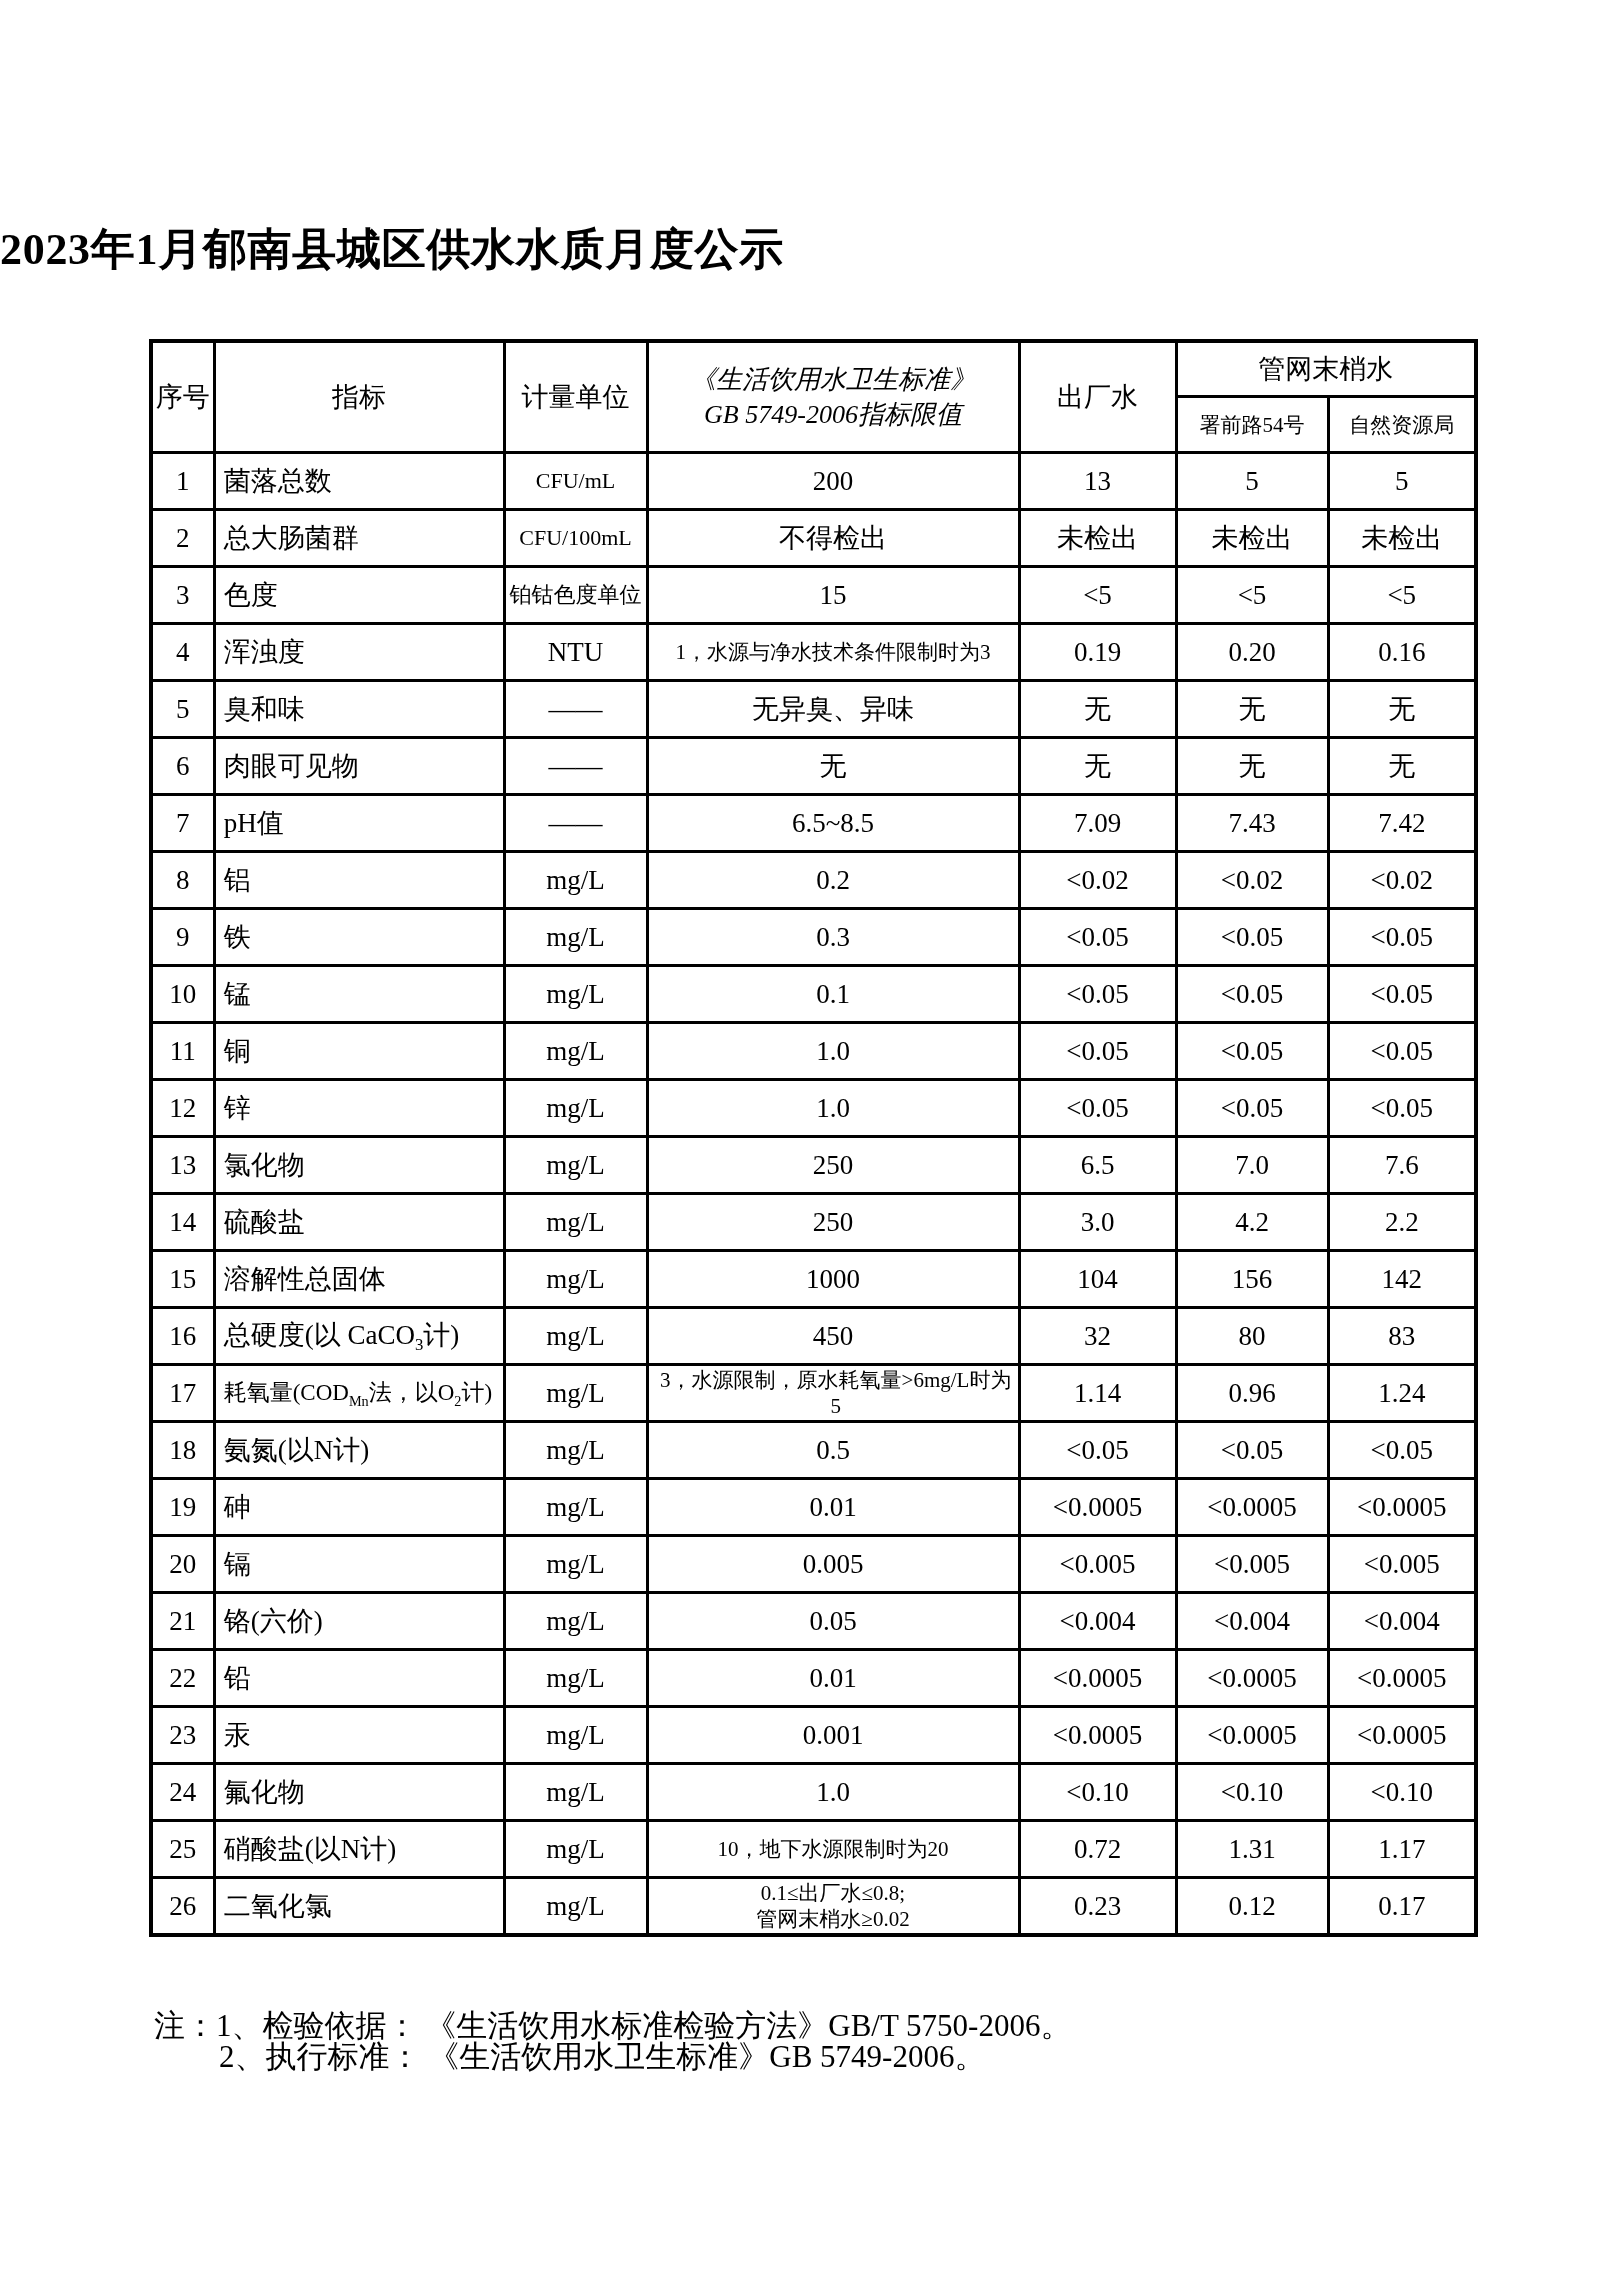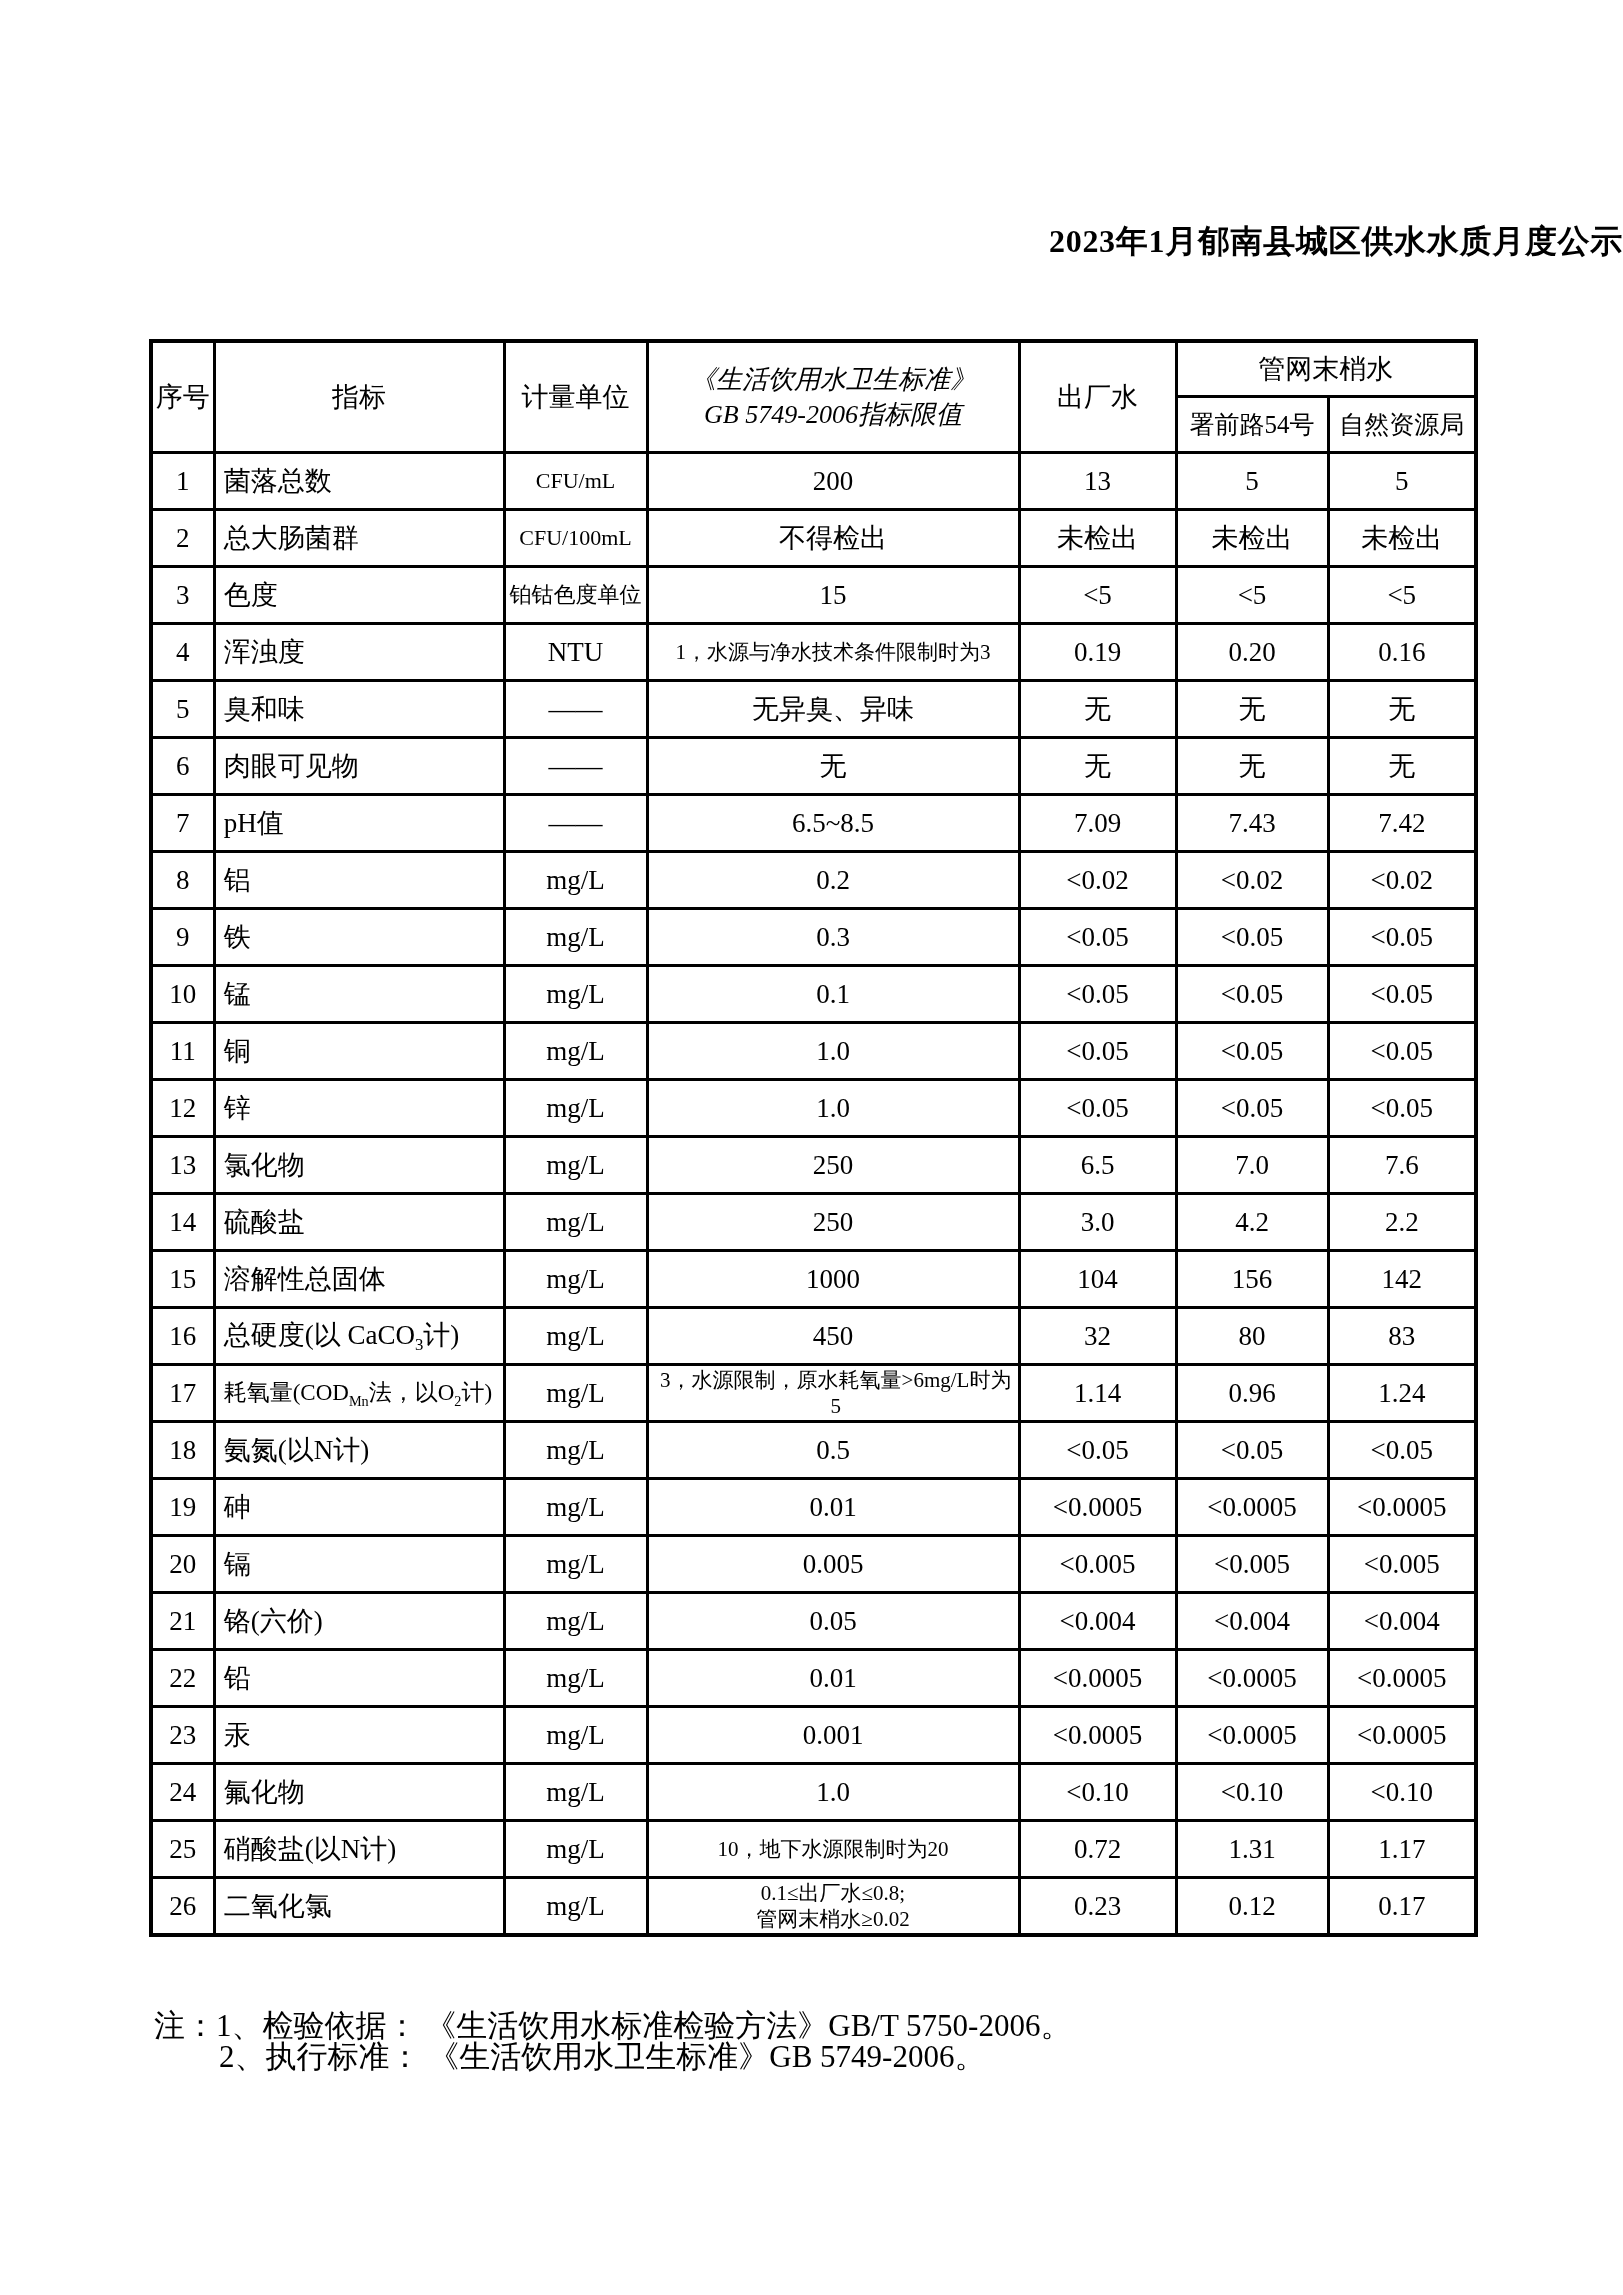--- a/index.html
+++ b/index.html
@@ -2,33 +2,33 @@
 <html style="font-size:11px"><head>
 <meta charset="utf-8">
 <style>
   html,body{margin:0;padding:0;}
   body{
     width:1623px;height:2295px;position:relative;background:#ffffff;color:#000000;
     font-family:"Liberation Serif","DejaVu Serif",serif;
   }
   .title{
     position:absolute;top:220px;left:0;width:100%;
-    text-align:right;font-size:32px;font-weight:bold;letter-spacing:0.7px;
+    text-align:left;font-size:44px;font-weight:bold;letter-spacing:0.7px;
   }
   table.report{
     position:absolute;top:339px;left:149px;width:1326px;
     border-collapse:collapse;table-layout:fixed;border:4.1px solid #000;
   }
   .report th,.report td{
     border:3.4px solid #000;padding:0;margin:0;
     text-align:center;vertical-align:middle;
     font-size:27px;font-weight:normal;color:#000;overflow:hidden;
   }
   .report thead tr.h1 th{height:52px;}
-  .report thead tr.h2 th{height:53px;font-size:25px;}
+  .report thead tr.h2 th{height:53px;font-size:21px;}
   .report thead th.limit-head{font-size:26px;line-height:1.35;font-style:italic;}
   .report tbody td{height:54px;}
   .report td.ind{text-align:left;padding-left:8.2px;}
   .report td .sub, .report sub{font-size:0.62em;}
   .indsmall{font-size:23px !important;}
   .usmall{font-size:22px !important;}
   .small{font-size:21px !important;line-height:1.25;}
   .limit-left{text-align:left;padding-left:5.5px !important;}
   .note{position:absolute;font-size:31px;white-space:nowrap;}
   .note1{top:1974px;left:154px;margin-top:31px;}

